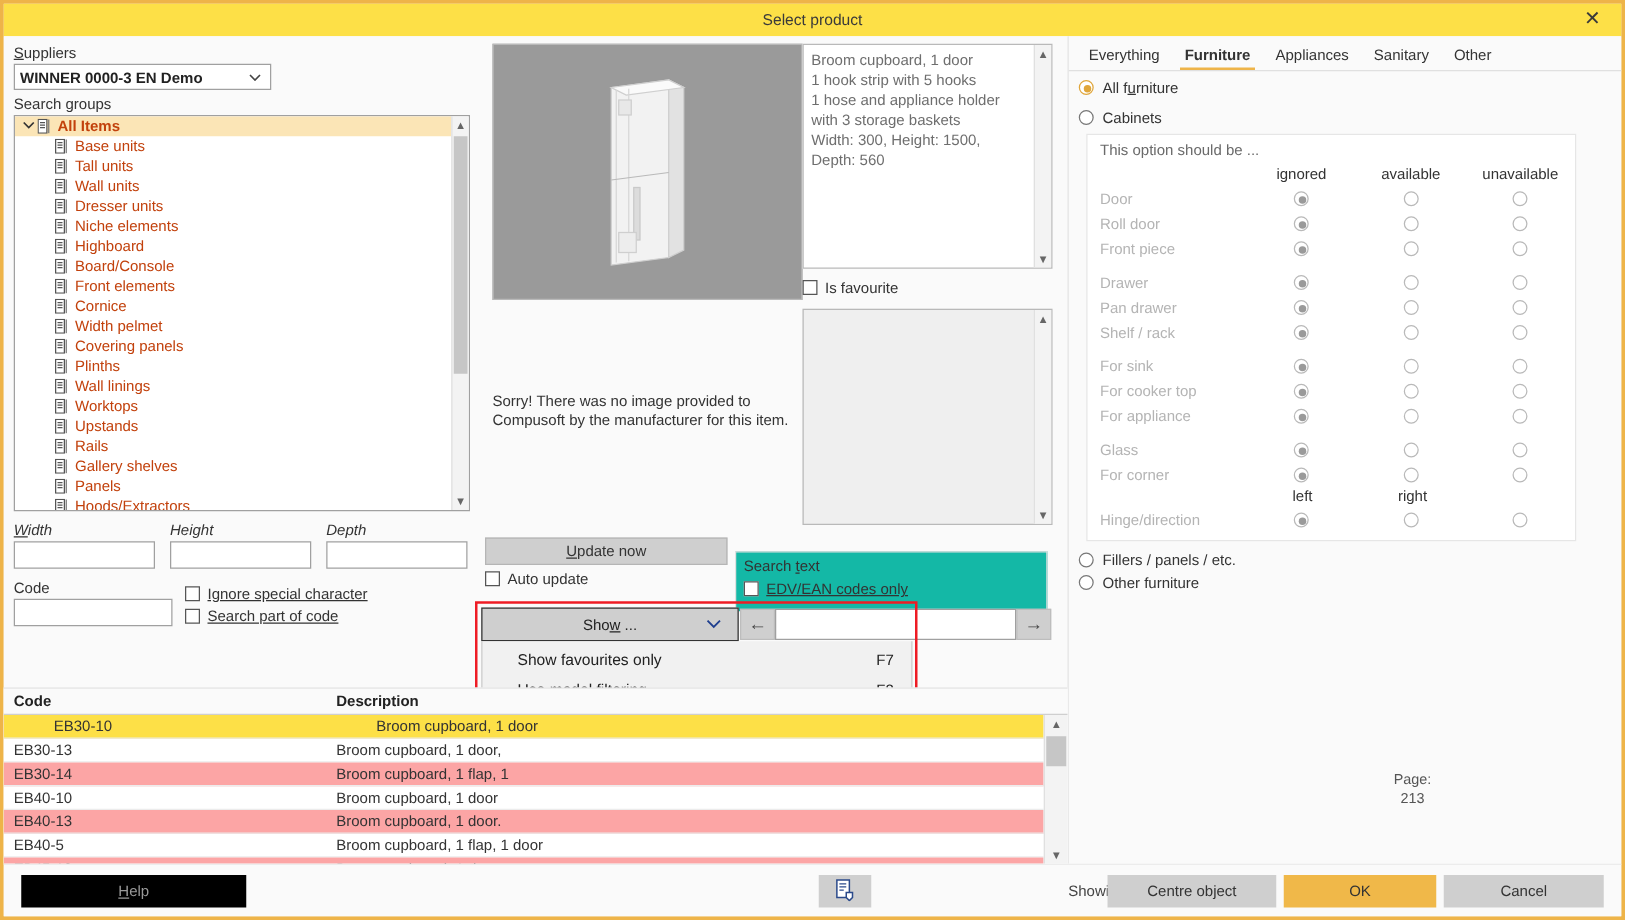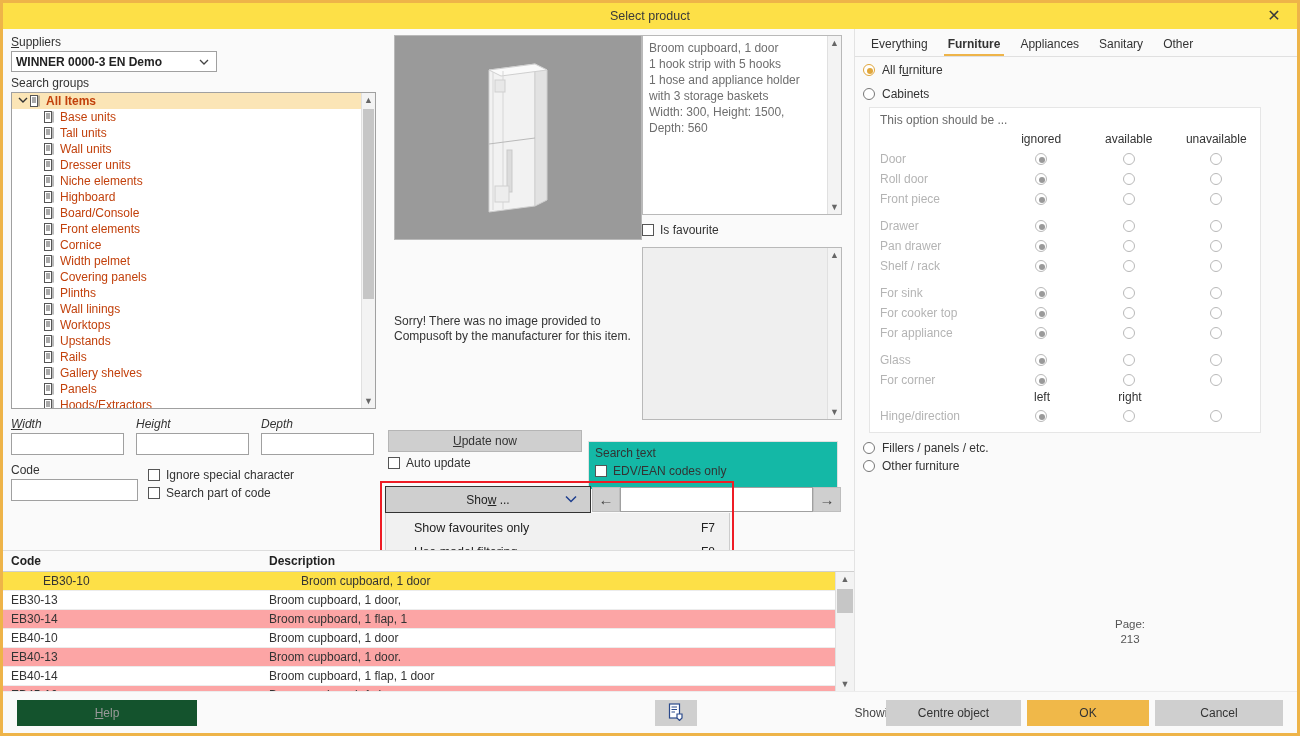--- a/index.html
+++ b/index.html
@@ -82,21 +82,21 @@
   .vscroll .thumb { position:absolute; left:1px; right:1px; background:#c6c6c6; }
 
   .dims { margin-top:8px; width:365px; }
   .dims .row { display:flex; gap:12px;font-style:italic; }
   .dims .cell { width:113px; }
   .txt {
     width:113px; height:22px; border:1px solid #a0a0a0; background:#fff;
   }
   .codewrap { display:flex; margin-top:8px; align-items:flex-start; gap:10px;}
   .code-in { width:127px; height:22px; border:1px solid #a0a0a0; background:#fff; margin-top:2px;}
-  .cbrow { display:flex; align-items:center; gap:6px; height:18px; font-size:12px; }
+  .cbrow { display:flex; align-items:center; gap:6px; height:18px; font-size:12px;text-decoration:underline; }
   .cbox {
     width:12px; height:12px; border:1px solid #555; background:#fff; flex:none;
   }
   
   .table-wrap {
     position:absolute; left:0; right:0; top:521px; bottom:0;
     border-top:1px solid #ddd; background:#fff;
   }
   .thead {
     display:flex; height:21px; align-items:center;
@@ -216,21 +216,21 @@
     position:absolute; right:132px; bottom:44px; text-align:center;
     font-size:11.5px; color:#555; line-height:15px; width:70px;
   }
   
   .footer {
     height:42px; flex:none; background:#fafafa;
     display:flex; align-items:center; position:relative; padding:0 14px;
     border-top:1px solid #ececec;
   }
   .helpbtn {
-    width:180px; height:26px; background:#14532d; display:flex;
+    width:180px; height:26px; background:#000000; display:flex;
     align-items:center; justify-content:center; font-size:12px; color:#999;
   }
   .docbtn {
     position:absolute; left:652px; top:8px; width:42px; height:26px;
     background:#cfcfcf; display:flex; align-items:center; justify-content:center;
   }
   .showing { position:absolute; right:341px; font-size:12px; color:#444;}
   .btn {
     height:26px; display:flex; align-items:center; justify-content:center;
     font-size:12px; color:#333;
@@ -891,21 +891,21 @@
           </div>
           <div class="trow">
             <div class="c1">EB40-10</div>
             <div class="c2">Broom cupboard, 1 door</div>
           </div>
           <div class="trow alt">
             <div class="c1">EB40-13</div>
             <div class="c2">Broom cupboard, 1 door.</div>
           </div>
           <div class="trow">
-            <div class="c1">EB40-14</div>
+            <div class="c1">EB40-5</div>
             <div class="c2">Broom cupboard, 1 flap, 1 door</div>
           </div>
           <div class="trow alt">
             <div class="c1">EB45-10</div>
             <div class="c2">Broom cupboard, 1 door</div>
           </div>
         </div>
       <div class="vscroll" style="right:0; top:21px; width:19px;">
         <div class="arw">▲</div>
         <div class="thumb" style="top:17px;height:24px;"></div>

